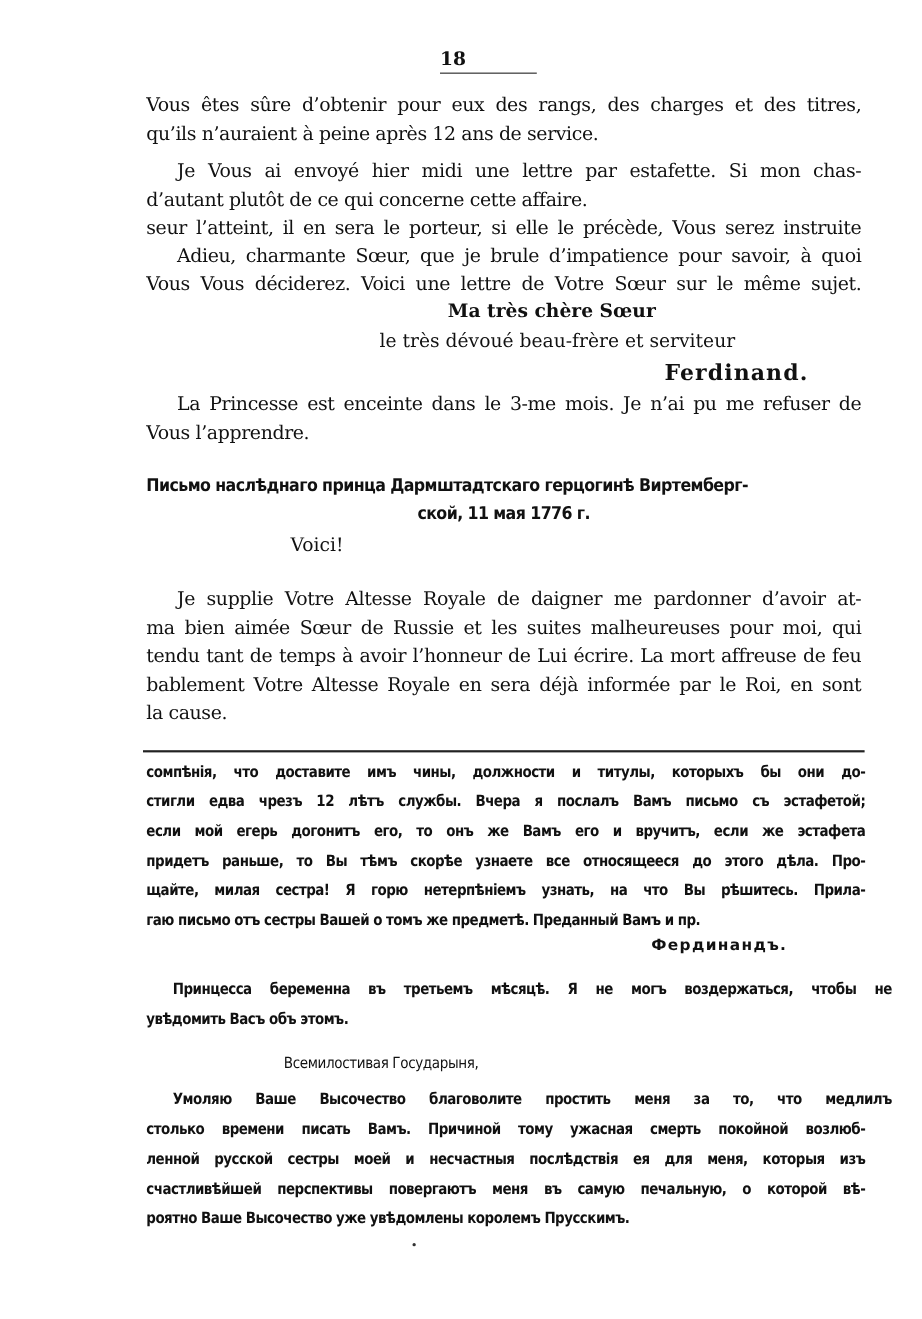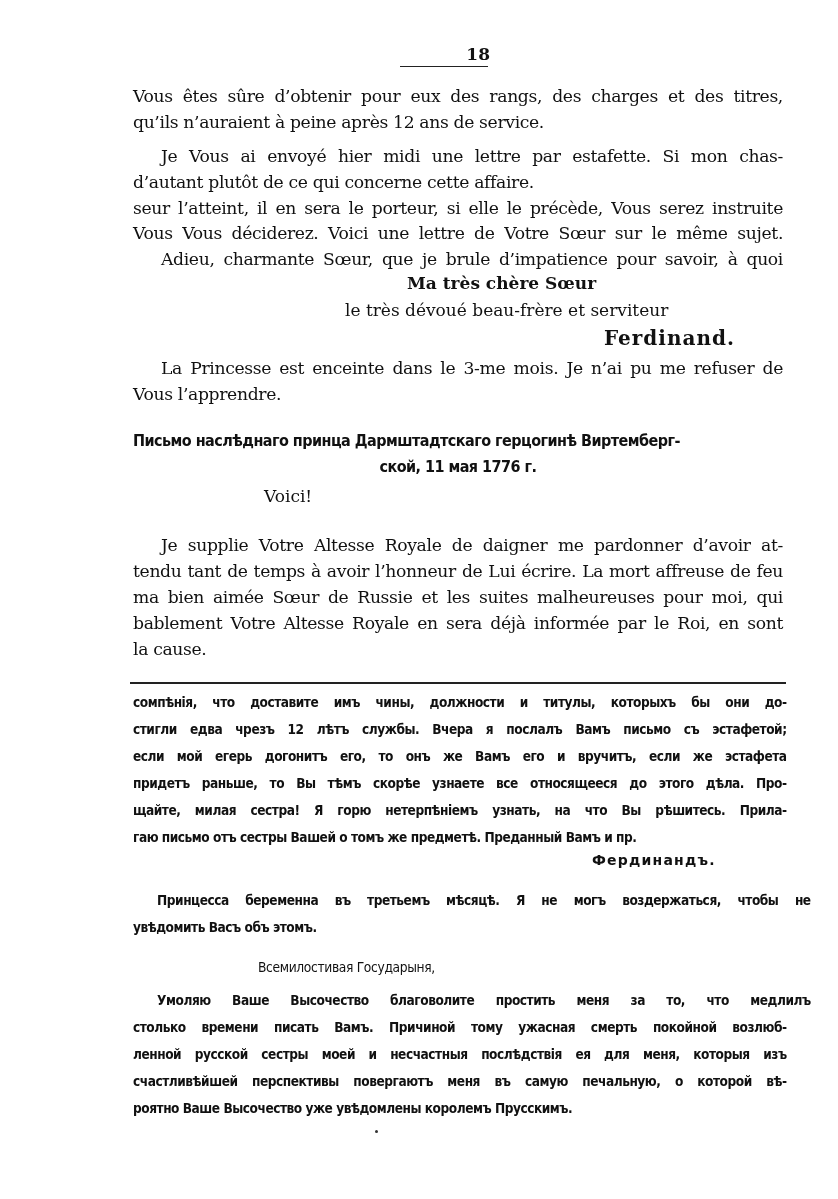--- a/index.html
+++ b/index.html
@@ -1,18 +1,18 @@
 <!DOCTYPE html>
 <html><head>
 <meta charset="utf-8">
 <style>
   html, body { margin: 0; padding: 0; background: #ffffff; }
   body { width: 838px; height: 1199px; position: relative; overflow: hidden;
          font-family: "DejaVu Serif", "Liberation Serif", serif; color: #111; }
-  .page-num { position: absolute; left: 400px; top: 44px; width: 90px; text-align: right;
+  .page-num { position: absolute; left: 400px; top: 44px; width: 90px; text-align: left;
               font-size: 17px; font-weight: bold; }
   .page-num-rule { position: absolute; left: 400px; top: 66px; width: 88px; height: 0;
                    border-top: 1.5px solid #222; }
   .block { position: absolute; left: 133px; width: 650px; }
   .fr { font-size: 17.2px; line-height: 26px; letter-spacing: -0.35px; text-align: justify; }
   .fr .line { display: block; white-space: nowrap; text-align: justify; text-align-last: justify; height: 26px; }
   .fr .line.last { text-align-last: left; }
   .ind { padding-left: 28px; }
   .right-sig { position: absolute; font-size: 17px; }
   .heading { position: absolute; left: 133px; width: 650px; font-family: "DejaVu Sans", sans-serif;
@@ -41,44 +41,44 @@
     <span class="line last">qu’ils n’auraient à peine après 12 ans de service.</span>
   </div>
 
   <div class="block fr" style="top:143px;">
     <span class="line ind">Je Vous ai envoyé hier midi une lettre par estafette. Si mon chas-</span>
     <span class="line last">d’autant plutôt de ce qui concerne cette affaire.</span>
     <span class="line">seur l’atteint, il en sera le porteur, si elle le précède, Vous serez instruite</span>
   </div>
 
   <div class="block fr" style="top:220px;">
+    <span class="line ind">Adieu, charmante Sœur, que je brule d’impatience pour savoir, à quoi</span>
     <span class="line">Vous Vous déciderez. Voici une lettre de Votre Sœur sur le même sujet.</span>
-    <span class="line ind">Adieu, charmante Sœur, que je brule d’impatience pour savoir, à quoi</span>
   </div>
 
   <div class="right-sig" style="left:407px; top:273px;font-weight:bold;">Ma très chère Sœur</div>
   <div class="right-sig" style="left:345px; top:300px;">le très dévoué beau-frère et serviteur</div>
   <div class="right-sig" style="left:604px; top:326px; font-weight:bold; letter-spacing:1px; font-size:20px;">Ferdinand.</div>
 
   <div class="block fr" style="top:355px;">
     <span class="line ind">La Princesse est enceinte dans le 3-me mois. Je n’ai pu me refuser de</span>
     <span class="line last">Vous l’apprendre.</span>
   </div>
 
   <div class="heading" style="top:428px;">
     <span class="line">Письмо наслѣднаго принца Дармштадтскаго герцогинѣ Виртемберг-</span>
     <span class="line center">ской, 11 мая 1776 г.</span>
   </div>
 
   <div class="right-sig" style="left:264px; top:486px;">Voici!</div>
 
   <div class="block fr" style="top:532px;">
     <span class="line ind">Je supplie Votre Altesse Royale de daigner me pardonner d’avoir at-</span>
+    <span class="line">ma bien aimée Sœur de Russie et les suites malheureuses pour moi, qui</span>
     <span class="line">tendu tant de temps à avoir l’honneur de Lui écrire. La mort affreuse de feu</span>
-    <span class="line">ma bien aimée Sœur de Russie et les suites malheureuses pour moi, qui</span>
     <span class="line">bablement Votre Altesse Royale en sera déjà informée par le Roi, en sont</span>
     <span class="line last">la cause.</span>
   </div>
 
   <div class="divider"></div>
 
   <div class="block ru" style="top:689px;">
     <span class="line">сомпѣнія, что доставите имъ чины, должности и титулы, которыхъ бы они до-</span>
     <span class="line">стигли едва чрезъ 12 лѣтъ службы. Вчера я послалъ Вамъ письмо съ эстафетой;</span>
     <span class="line">если мой егерь догонитъ его, то онъ же Вамъ его и вручитъ, если же эстафета</span>

